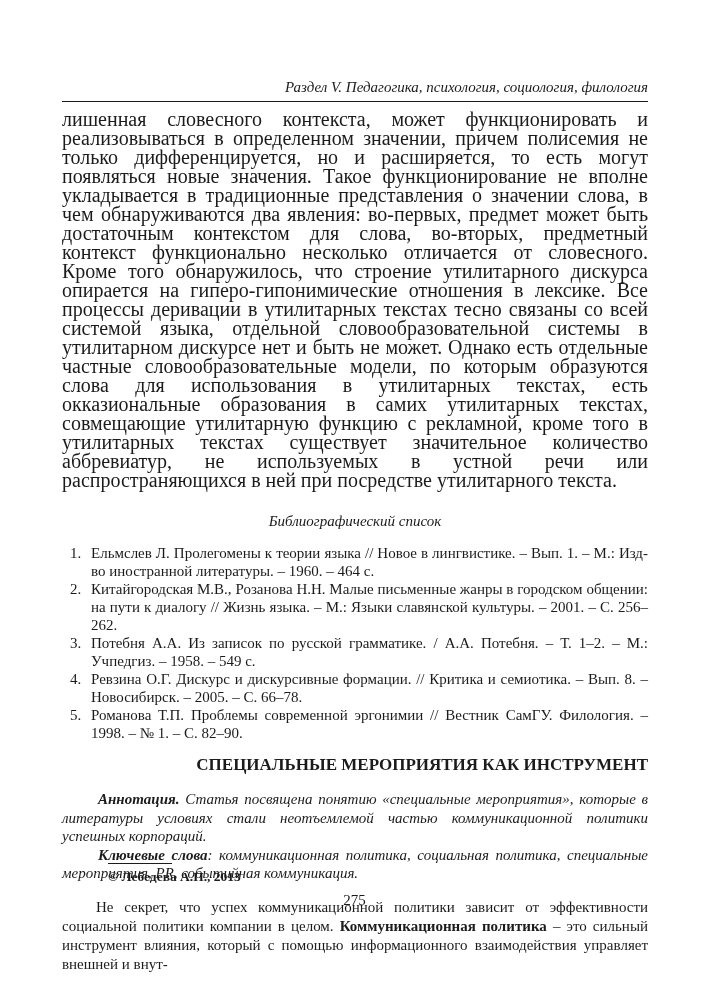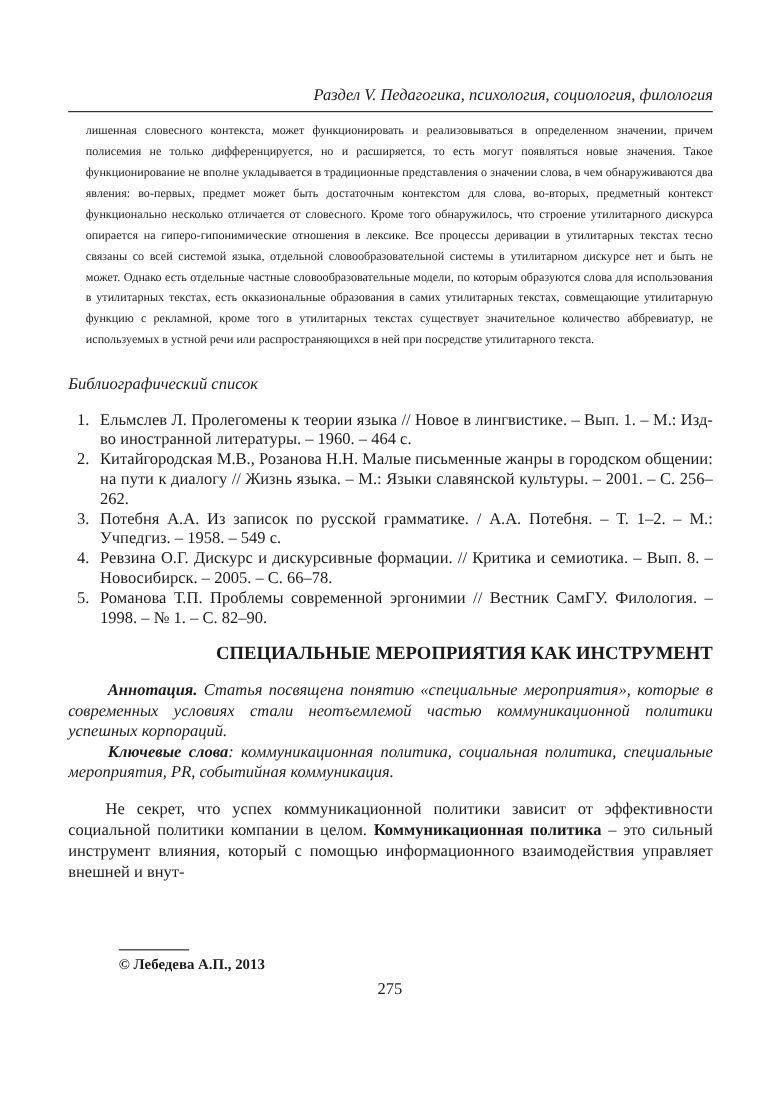--- a/index.html
+++ b/index.html
@@ -24,27 +24,28 @@
     font-style: italic;
     font-size: 15px;
     line-height: 18px;
   }
   .head-rule {
     margin-top: 5px;
     border-top: 1.6px solid #1b1b1b;
     height: 0;
   }
   .body-par {
-    margin: 8px 0 0 16px;
-    font-size: 11px;
+    margin: 8px 0 0 0;
+    font-size: 20px;
     line-height: 19px;
     text-align: justify;
   }
   .bib-heading {
     margin-top: 22px;
+    text-align: center;
     font-style: italic;
     font-size: 15px;
     line-height: 19px;
   }
   .bib-list { margin-top: 13px; }
   .bib-row {
     display: flex;
     font-size: 15px;
     line-height: 18px;
   }
@@ -151,21 +152,21 @@
         <span class="bib-num">5.</span>
         <span class="bib-text">Романова Т.П. Проблемы современной эргонимии // Вестник СамГУ. Филология. – 1998. – № 1. – С. 82–90.</span>
       </div>
     </div>
 
 
     <div class="article-title">
       <div>СПЕЦИАЛЬНЫЕ МЕРОПРИЯТИЯ КАК ИНСТРУМЕНТ</div>
     </div>
 
-    <p class="abstract-par"><span class="bold-it">Аннотация.</span><span> Статья посвящена понятию «специальные мероприятия», которые в современных условиях стали неотъемлемой частью коммуникационной политики успешных корпораций.</span></p>
+    <p class="abstract-par"><span class="bold-it">Аннотация.</span><span> Статья посвящена понятию «специальные мероприятия», которые в литературы условиях стали неотъемлемой частью коммуникационной политики успешных корпораций.</span></p>
 
     <p class="keywords-par"><span class="bold-it">Ключевые слова</span><span>: коммуникационная политика, социальная политика, специальные мероприятия, PR, событийная коммуникация.</span></p>
 
     <p class="intro-par"><span>Не секрет, что успех коммуникационной политики зависит от эффективности социальной политики компании в целом. </span><span class="intro-bold">Коммуникационная политика</span><span> – это сильный инструмент влияния, который с помощью информационного взаимодействия управляет внешней и внут-</span></p>
 
   </div>
 
   <div class="footnote-block">
     <div class="footnote-rule"></div>
     <div class="footnote-text">© Лебедева А.П., 2013</div>

